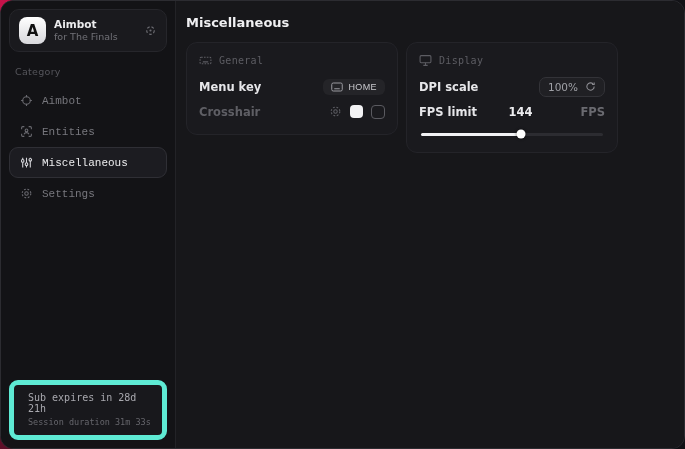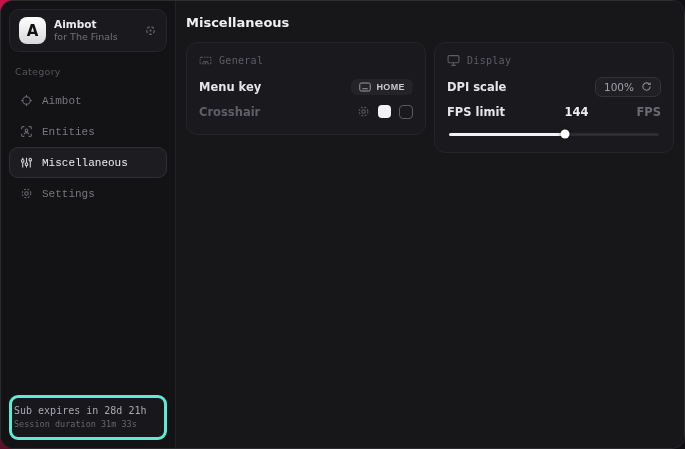--- a/index.html
+++ b/index.html
@@ -58,23 +58,23 @@
   .nav-item .nicon { display: flex; color: #6a6a70; }
   .nav-item.active {
     background: #1c1c21;
     border-color: #2f2f35;
     color: #ececee;
   }
   .nav-item.active .nicon { color: #d5d5da; }
   .sidebar-spacer { flex: 1; }
   .sub-card {
     background: #18181c;
-    border: 3px solid #5eead4;
+    border: 5px solid #5eead4;
     border-radius: 9px;
-    padding: 7px 10px 8px 2px;
+    padding: 7px 10px 8px 14px;
   }
   .sub-line1 {
     font-family: "DejaVu Sans Mono", "Liberation Mono", monospace;
     color: #a9a9af; font-size: 10px; margin-bottom: 3px;
   }
   .sub-line2 {
     font-family: "DejaVu Sans Mono", "Liberation Mono", monospace;
     color: #66666c; font-size: 8.5px;
   }
   
@@ -86,21 +86,21 @@
     border-radius: 9px; padding: 3px;
     margin-top: 12px;
   }
   .tab {
     font-size: 10.5px; color: #6f6f75;
     padding: 4px 11px; border-radius: 6px; cursor: default;
   }
   .tab.active { background: #323439; color: #f0f0f2; }
   .cards { display: flex; gap: 8px; align-items: flex-start; margin-top: 12px; }
   .card {
-    width: 240px;
+    width: 212px;
     background: #1a1a1e;
     border: 1px solid #242429;
     border-radius: 11px;
     padding: 9px 12px 11px 12px;
   }
   .card-head {
     display: flex; align-items: center; gap: 7px;
     color: #5d5d63; margin: 2px 0 8px 0;
   }
   .card-head .ctitle {
@@ -110,21 +110,21 @@
   .row {
     display: flex; align-items: center; justify-content: space-between;
     min-height: 23px; margin-top: 2px;
   }
   .row-label { color: #e6e6e9; font-size: 11.5px; font-weight: bold; }
   .row-label.muted { color: #5f5f65; }
   .keybtn {
     display: inline-flex; align-items: center; gap: 5px;
     background: #242428; border: 1px solid #2c2c31;
     border-radius: 6px; padding: 3px 8px;
-    color: #c9c9ce; font-size: 9px; font-weight: bold; letter-spacing: .4px;
+    color: #c9c9ce; font-size: 9px; font-weight: normal; letter-spacing: .4px;
   }
   .keybtn .kicon { display: flex; color: #9a9aa0; }
   .cross-controls { display: flex; align-items: center; gap: 8px; }
   .gear-muted { display: flex; color: #5d5d63; }
   .swatch-filled {
     width: 13px; height: 13px; border-radius: 4px; background: #f2f2f4;
   }
   .swatch-outline {
     width: 14px; height: 14px; border-radius: 4px;
     border: 1.5px solid #5a5a60; background: transparent;

